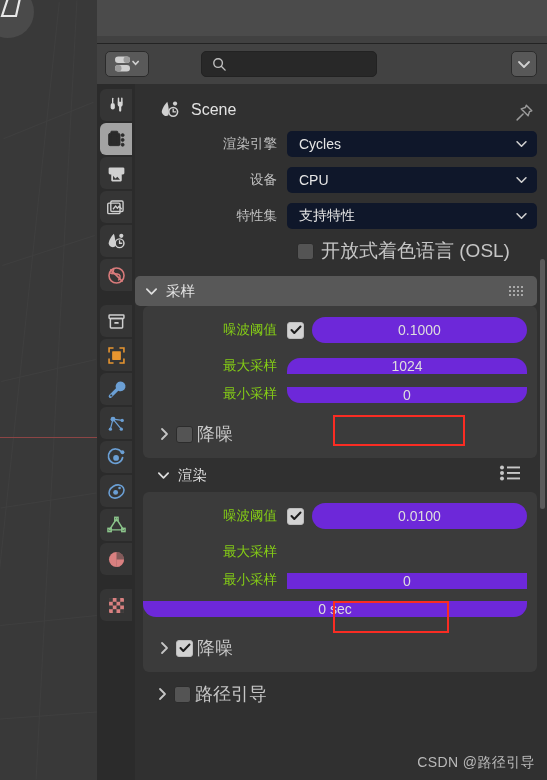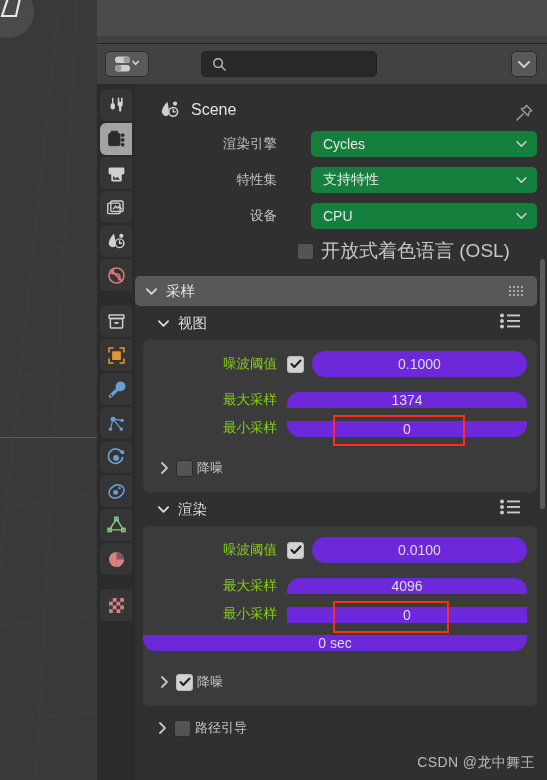--- a/index.html
+++ b/index.html
@@ -101,28 +101,28 @@
     cursor: pointer; position: relative;
   }
   .tab.spacer { background: transparent; height: 12px; margin: 0; cursor: default; }
   .tab.active { background: #a3a3a3; }
   .tab.active svg * { stroke: #2b2b2b; fill: #2b2b2b; }
 
   
   .body { position: absolute; left: 38px; top: 86px; width: 412px; }
   .row {
     display: flex; align-items: center; height: 28px;
-    margin-bottom: 8px; padding-right: 10px; gap: 24px;
+    margin-bottom: 8px; padding-right: 10px;
   }
   .row .lbl {
     width: 152px; text-align: right; padding-right: 10px;
     color: #c2c2c2; font-size: 13.5px; white-space: nowrap;
   }
   .dropdown {
-    flex: 1; height: 26px; background: #15803d;
+    flex: 1; height: 26px; background: #0f172a;
     border-radius: 5px; position: relative;
     display: flex; align-items: center; padding-left: 12px;
     color: #e6e6e6; font-size: 14px; cursor: pointer;
   }
   .dropdown .chev {
     position: absolute; right: 9px; top: 50%; transform: translateY(-50%);
   }
 
   .checkrow { display: flex; align-items: center; height: 26px; padding-left: 162px; }
   .cb {
@@ -184,21 +184,21 @@
 
   .hl-box {
     position: absolute; border: 2px solid #fa2c23;
     pointer-events: none; z-index: 50;
   }
 
   .toggle-row {
     display: flex; align-items: center; height: 32px;
     padding-left: 16px;
   }
-  .toggle-row .tlbl { color: #c6c6c6; font-size: 13px; margin-left: 4px; }
+  .toggle-row .tlbl { color: #c6c6c6; font-size: 18px; margin-left: 4px; }
 
   .scrollbar {
     position: absolute; right: 2px; top: 215px;
     width: 5px; height: 250px; border-radius: 3px;
     background: #5a5a5a; cursor: pointer;
   }
   .watermark {
     position: absolute; right: 12px; bottom: 8px;
     color: #b9b9b9; font-size: 14px; letter-spacing: .4px;
   }
@@ -422,39 +422,39 @@
         <span class="lbl">渲染引擎</span>
         <div class="dropdown">
           <span>Cycles</span>
           <svg class="chev" width="13" height="8" viewBox="0 0 14 9">
             <path d="M2 2 L7 7 L12 2" fill="none" stroke="#d0d0d0" stroke-width="1.8" stroke-linecap="round" stroke-linejoin="round"></path>
           </svg>
         </div>
       </div>
 
       <div class="row">
+        <span class="lbl">设备</span>
+        <div class="dropdown">
+          <span>CPU</span>
+          <svg class="chev" width="13" height="8" viewBox="0 0 14 9">
+            <path d="M2 2 L7 7 L12 2" fill="none" stroke="#d0d0d0" stroke-width="1.8" stroke-linecap="round" stroke-linejoin="round"></path>
+          </svg>
+        </div>
+      </div>
+
+      <div class="row">
         <span class="lbl">特性集</span>
         <div class="dropdown">
           <span>支持特性</span>
           <svg class="chev" width="13" height="8" viewBox="0 0 14 9">
             <path d="M2 2 L7 7 L12 2" fill="none" stroke="#d0d0d0" stroke-width="1.8" stroke-linecap="round" stroke-linejoin="round"></path>
           </svg>
         </div>
       </div>
 
-      <div class="row">
-        <span class="lbl">设备</span>
-        <div class="dropdown">
-          <span>CPU</span>
-          <svg class="chev" width="13" height="8" viewBox="0 0 14 9">
-            <path d="M2 2 L7 7 L12 2" fill="none" stroke="#d0d0d0" stroke-width="1.8" stroke-linecap="round" stroke-linejoin="round"></path>
-          </svg>
-        </div>
-      </div>
-
       <div class="checkrow" style="margin-bottom:12px">
         <div class="cb"></div>
         <span class="cb-lbl">开放式着色语言 (OSL)</span>
       </div>
 
       <div class="panel-head">
         <svg width="13" height="9" viewBox="0 0 14 9">
           <path d="M2 2 L7 7 L12 2" fill="none" stroke="#dedede" stroke-width="1.9" stroke-linecap="round" stroke-linejoin="round"></path>
         </svg>
         <span class="ptitle">采样</span>
@@ -468,36 +468,20 @@
             <b></b>
             <b></b>
             <b></b>
             <b></b>
             <b></b>
             <b></b>
         </span>
       </div>
 
       <div class="subpanel">
-        <div class="sub-head">
-          <svg width="13" height="9" viewBox="0 0 14 9">
-            <path d="M2 2 L7 7 L12 2" fill="none" stroke="#dedede" stroke-width="1.9" stroke-linecap="round" stroke-linejoin="round"></path>
-          </svg>
-          <span class="stitle">视图</span>
-          <span class="preset-icon">
-            <svg width="24" height="17" viewBox="0 0 24 17">
-              <circle cx="3" cy="3" r="2" fill="#c8c8c8"></circle>
-              <circle cx="3" cy="8.5" r="2" fill="#c8c8c8"></circle>
-              <circle cx="3" cy="14" r="2" fill="#c8c8c8"></circle>
-              <rect x="8" y="2" width="13" height="1.9" fill="#c8c8c8"></rect>
-              <rect x="8" y="7.5" width="13" height="1.9" fill="#c8c8c8"></rect>
-              <rect x="8" y="13" width="13" height="1.9" fill="#c8c8c8"></rect>
-            </svg>
-          </span>
-        </div>
 
         <div class="sub-body">
           <div class="field-group">
             <div class="fieldrow">
               <span class="lbl">噪波阈值</span>
               <div class="cb on">
                 <svg width="12" height="10" viewBox="0 0 12 10">
                   <path d="M1.5 5 L4.3 8 L10.5 1.5" fill="none" stroke="#1d1d1d" stroke-width="2" stroke-linecap="round" stroke-linejoin="round"></path>
                 </svg>
               </div>
@@ -505,21 +489,21 @@
                 <span>0.1000</span>
               </div>
             </div>
           </div>
 
           <div class="field-group" style="margin-top:8px">
             <div class="fieldrow">
               <span class="lbl">最大采样</span>
               <div class="stack-wrap">
                 <div class="numfield top">
-                  <span>1374</span>
+                  <span>1024</span>
                 </div>
               </div>
             </div>
             <div class="fieldrow">
               <span class="lbl">最小采样</span>
               <div class="stack-wrap">
                 <div class="numfield bot sep">
                   <span>0</span>
                 </div>
               </div>
@@ -565,25 +549,20 @@
               </div>
               <div class="numfield single" style="margin-left:8px">
                 <span>0.0100</span>
               </div>
             </div>
           </div>
 
           <div class="field-group" style="margin-top:8px">
             <div class="fieldrow">
               <span class="lbl">最大采样</span>
-              <div class="stack-wrap">
-                <div class="numfield top">
-                  <span>4096</span>
-                </div>
-              </div>
             </div>
             <div class="fieldrow">
               <span class="lbl">最小采样</span>
               <div class="stack-wrap">
                 <div class="numfield mid sep">
                   <span>0</span>
                 </div>
               </div>
             </div>
             <div class="fieldrow">
@@ -617,14 +596,14 @@
         <span class="tlbl">路径引导</span>
       </div>
     </div>
 
     <div class="scrollbar"></div>
   </div>
 
   <div class="hl-box" style="left:333px;top:415px;width:132px;height:31px;"></div>
   <div class="hl-box" style="left:333px;top:601px;width:116px;height:32px;"></div>
 
-  <div class="watermark">CSDN @龙中舞王</div>
+  <div class="watermark">CSDN @路径引导</div>
 </div>
 
 </body></html>

